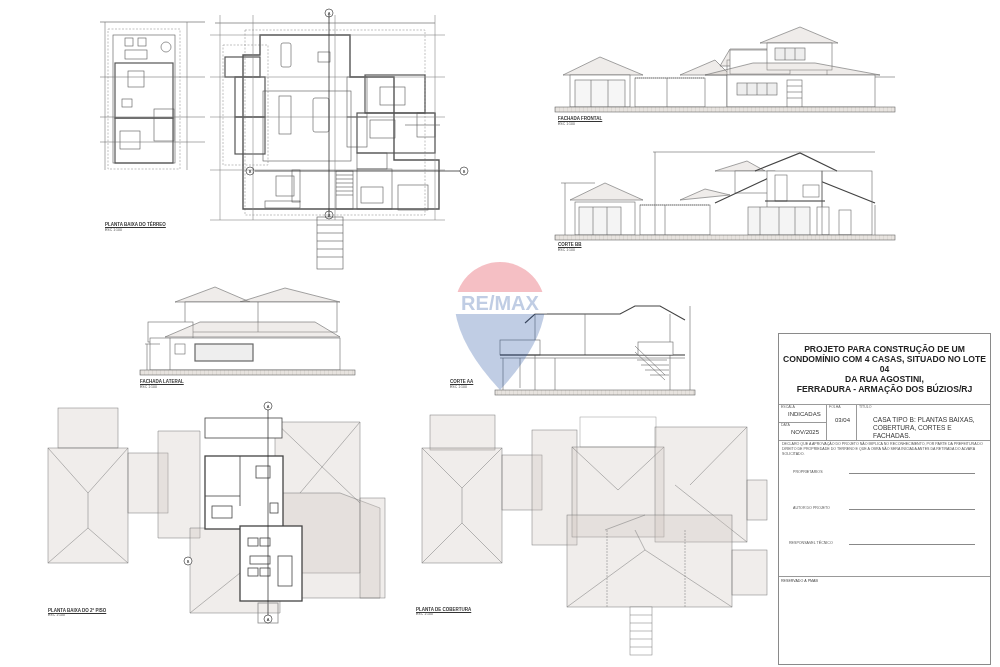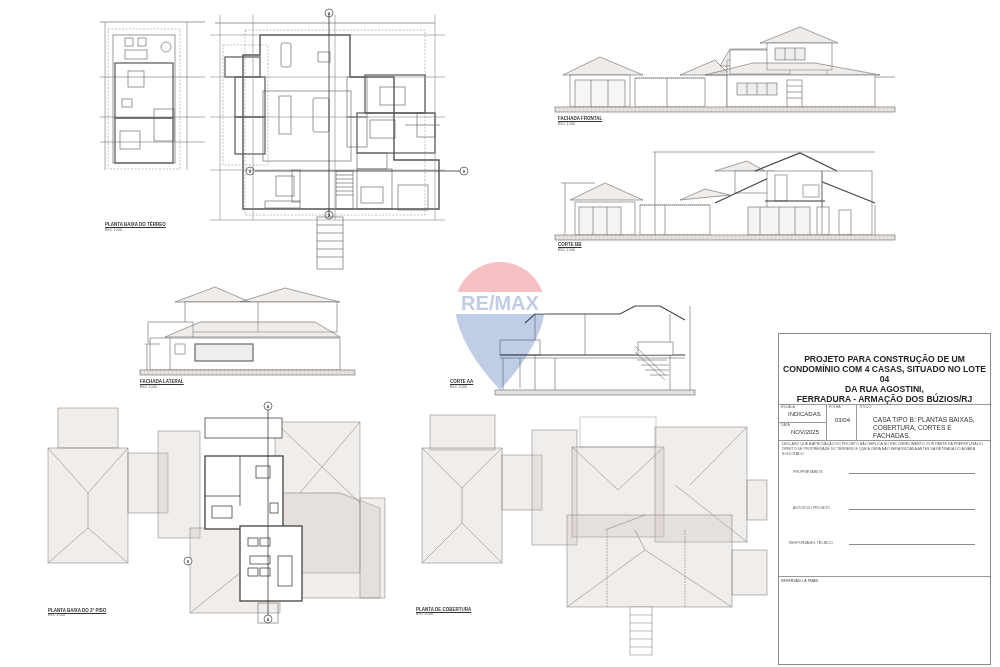--- a/index.html
+++ b/index.html
@@ -3,21 +3,21 @@
 <meta charset="utf-8">
 <style>
   html,body{margin:0;padding:0;background:#fff;}
   body{width:1000px;height:667px;position:relative;overflow:hidden;font-family:"Liberation Sans",sans-serif;color:#333;}
   .sheet{position:absolute;left:0;top:0;width:1000px;height:667px;background:#fff;padding-left:28px;}
   .drawing{position:absolute;}
   .drawing svg{position:absolute;left:0;top:0;overflow:visible;}
   .dlabel{position:absolute;font-size:4.5px;line-height:5px;color:#333;text-decoration:underline;white-space:nowrap;font-weight:bold;}
   .dscale{position:absolute;font-size:3.5px;line-height:4px;color:#555;white-space:nowrap;}
   .title-block{position:absolute;left:778px;top:333px;width:213px;height:332px;border:1px solid #8a8a8a;box-sizing:border-box;background:#fff;}
-  .tb-header{position:absolute;left:0;top:0;width:100%;height:70px;border-bottom:1px solid #999;display:flex;align-items:flex-end;justify-content:center;text-align:center;}
+  .tb-header{position:absolute;left:0;top:0;width:100%;height:70px;border-bottom:1px solid #999;display:flex;align-items:center;justify-content:center;text-align:center;}
   .tb-header span{font-weight:bold;font-size:8.6px;line-height:10px;color:#222;white-space:pre-line;}
   .tb-row{position:absolute;left:0;top:70px;width:100%;height:36px;border-bottom:1px solid #999;}
   .cell{position:absolute;top:0;height:100%;box-sizing:border-box;}
   .cell .lbl{position:absolute;left:2px;top:1px;font-size:3.5px;color:#666;}
   .cell .val{position:absolute;font-size:6px;color:#333;}
   .tb-decl{position:absolute;left:3px;top:108px;width:205px;font-size:3.6px;line-height:5px;color:#555;}
   .sig{position:absolute;left:0;width:100%;height:10px;}
   .sig .lbl{position:absolute;left:14px;top:0;font-size:3.6px;color:#555;}
   .sig .line{position:absolute;left:70px;top:3px;width:126px;border-top:1px solid #888;}
   .tb-reserved{position:absolute;left:0;top:242px;width:100%;height:89px;border-top:1px solid #999;}

